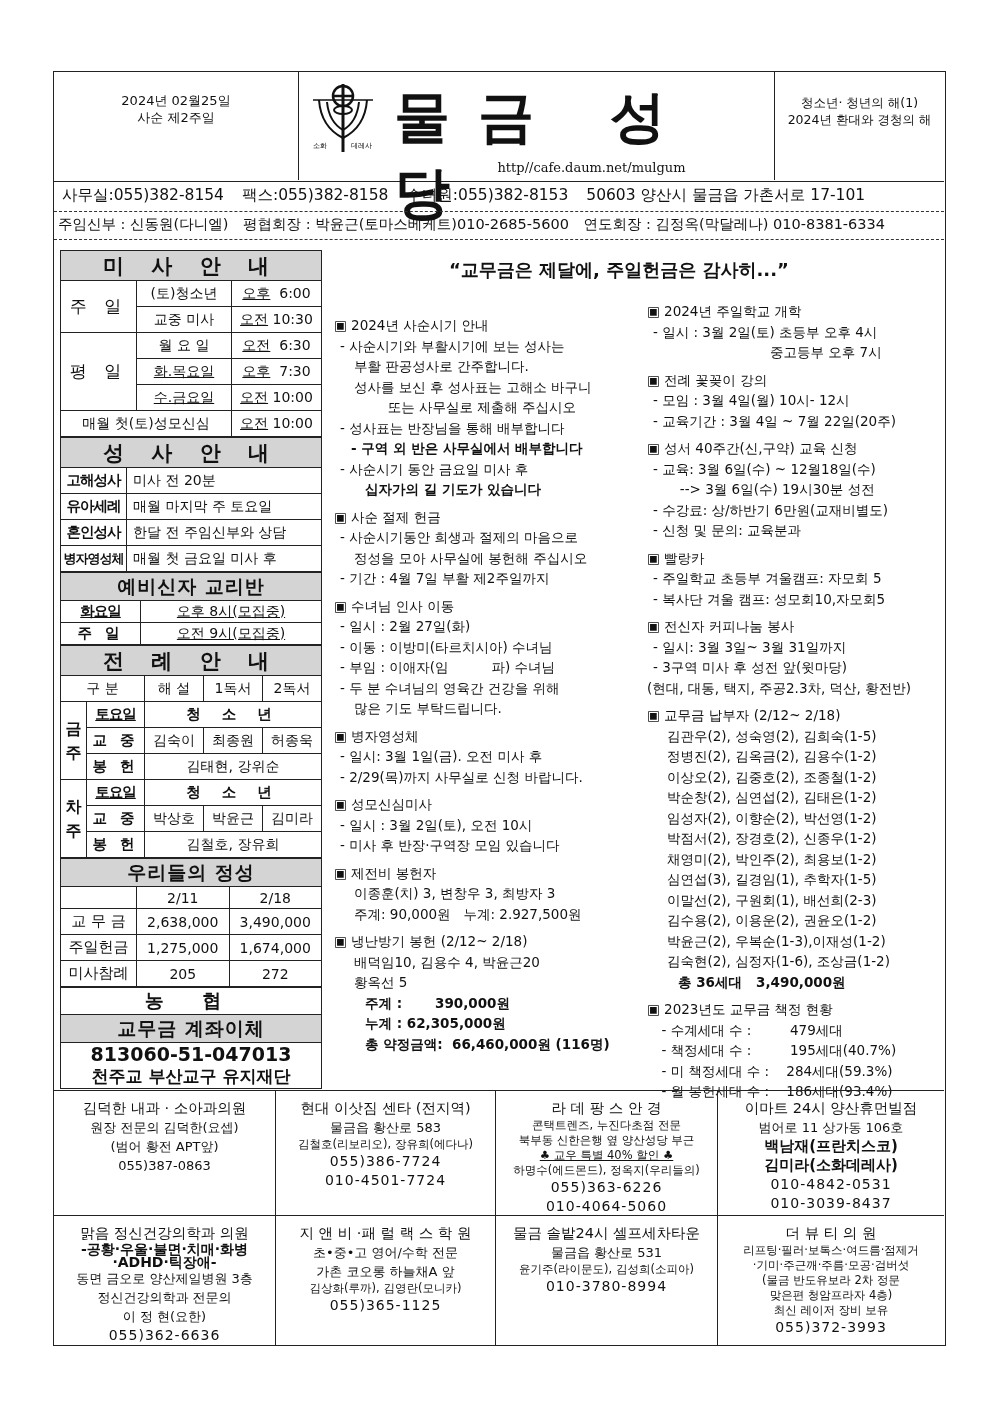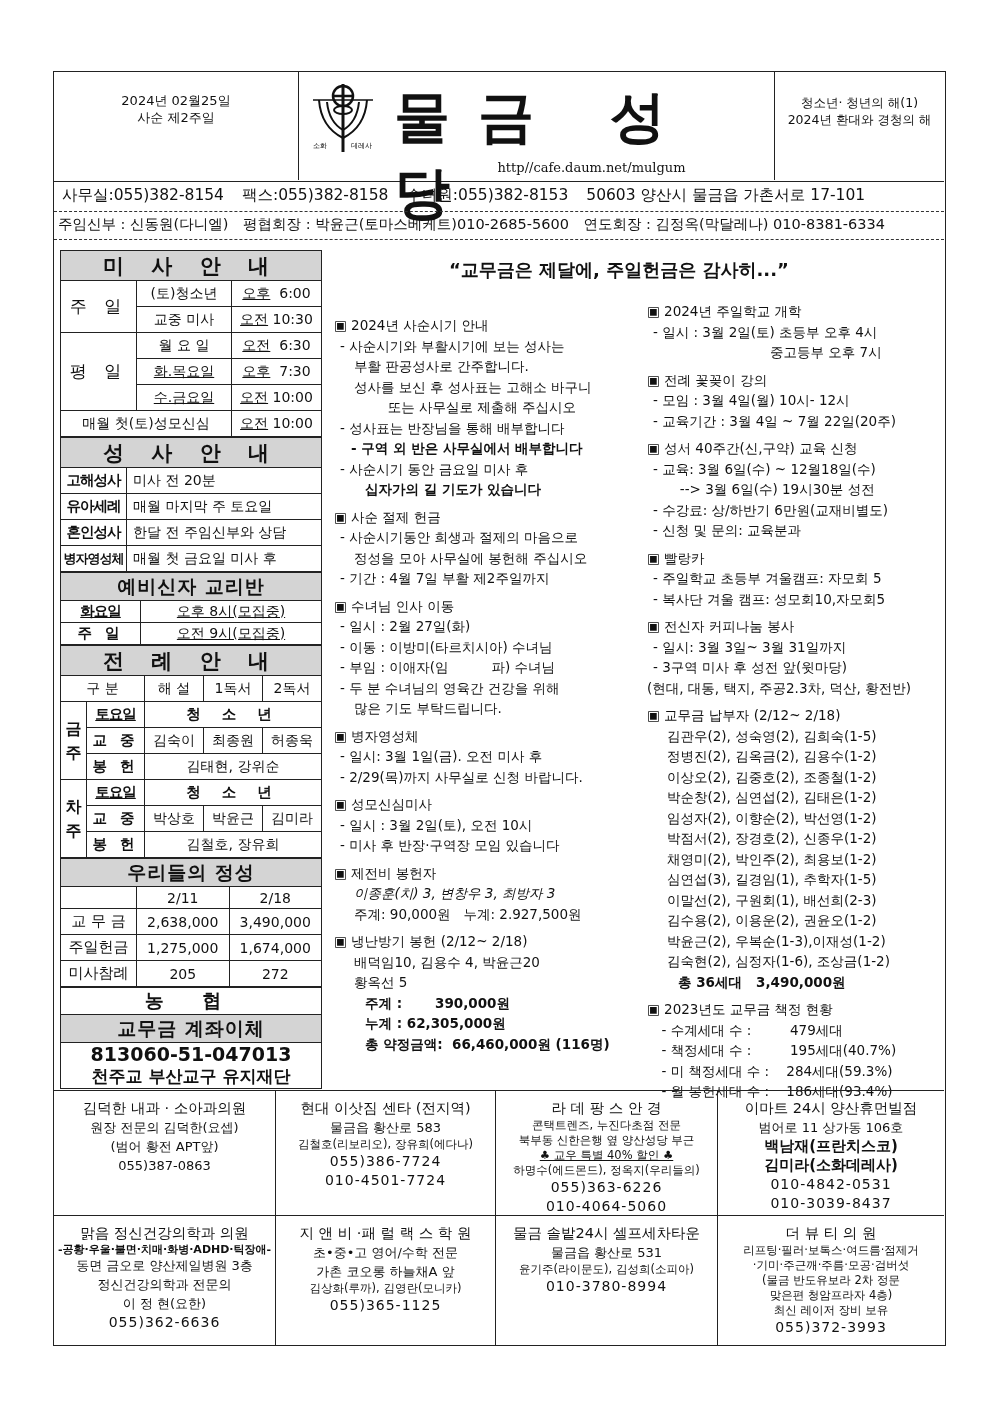--- a/index.html
+++ b/index.html
@@ -47,21 +47,21 @@
   .rgt { left: 593px; top: 222px; }
 
   
   .ads { position: absolute; left: 0; top: 1018px; width: 890px; height: 255px; border-top: 1.5px solid #222; }
   .ad { position: absolute; text-align: center; font-size: 13px; line-height: 19px; border-right: 1.5px solid #222; padding-top: 8px; }
   .ad:nth-child(4), .ad:nth-child(8) { border-right: none; }
   .ad.r2 { border-top: 1.5px solid #222; }
   .ad .t { font-size: 14.5px; }
   .ad .ph { font-size: 14px; letter-spacing: 1px; }
   .ad .sm { font-size: 11.5px; line-height: 15px; }
-  .ad .xs { font-size: 11px; font-weight: bold; line-height: 13px; }
+  .ad .xs { font-size: 14px; font-weight: bold; line-height: 13px; }
   .ad .bn { font-weight: bold; font-size: 15px; }
 </style>
 </head>
 <body>
 
 <div class="page">
 
   <div class="hdr">
     <div class="hdr-left">
       <div>2024년 02월25일</div>
@@ -289,21 +289,21 @@
       <div class="ln" style="white-space: pre;">- 부임 : 이애자(임          파) 수녀님</div>
       <div class="ln" style="white-space: pre;">- 두 분 수녀님의 영육간 건강을 위해</div>
       <div class="in" style="white-space: pre;">많은 기도 부탁드립니다.</div>
       <div class="sh">병자영성체</div>
       <div class="ln" style="white-space: pre;">- 일시: 3월 1일(금). 오전 미사 후</div>
       <div class="ln" style="white-space: pre;">- 2/29(목)까지 사무실로 신청 바랍니다.</div>
       <div class="sh">성모신심미사</div>
       <div class="ln" style="white-space: pre;">- 일시 : 3월 2일(토), 오전 10시</div>
       <div class="ln" style="white-space: pre;">- 미사 후 반장·구역장 모임 있습니다</div>
       <div class="sh">제전비 봉헌자</div>
-      <div class="in" style="white-space: pre; font-style: italic;">이종훈(치) 3, 변창우 3, 최방자 3</div>
+      <div class="in" style="white-space: pre;">이종훈(치) 3, 변창우 3, 최방자 3</div>
       <div class="in" style="white-space: pre;">주계: 90,000원   누계: 2.927,500원</div>
       <div class="sh">냉난방기 봉헌 (2/12~ 2/18)</div>
       <div class="in" style="white-space: pre;">배덕임10, 김용수 4, 박윤근20</div>
       <div class="in" style="white-space: pre;">황옥선 5</div>
       <div class="in bo" style="white-space: pre;">주계 :       390,000원</div>
       <div class="in bo" style="white-space: pre;">누계 : 62,305,000원</div>
       <div class="in bo" style="white-space: pre;">총 약정금액:  66,460,000원 (116명)</div>
     </div>
   <div class="col rgt" id="col-rgt">
       <div class="sh">2024년 주일학교 개학</div>

